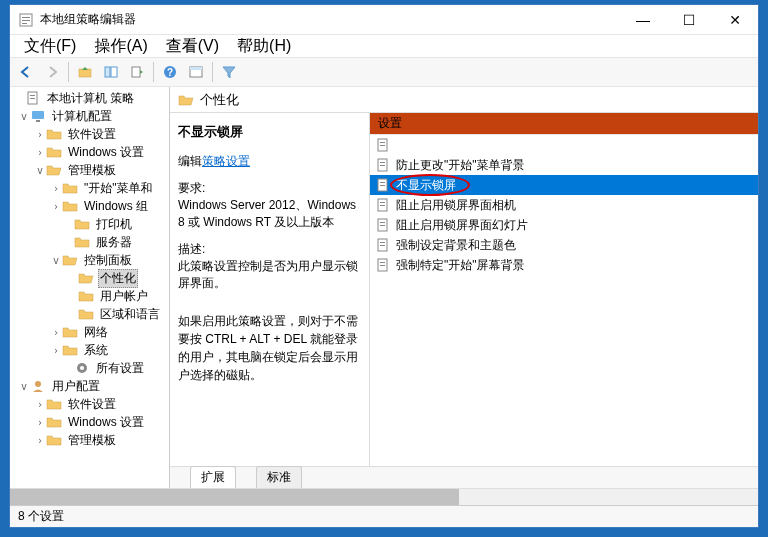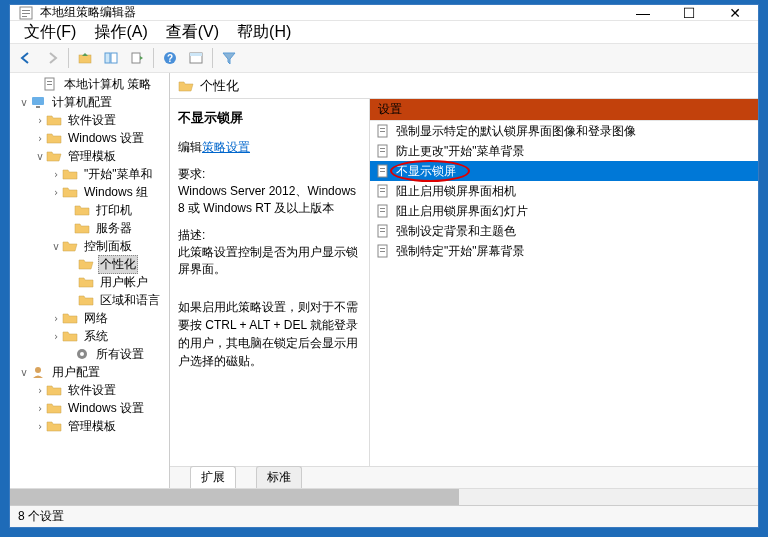--- a/index.html
+++ b/index.html
@@ -1,18 +1,18 @@
 <!DOCTYPE html>
 <html><head>
 <meta charset="utf-8">
 <style>
 * { box-sizing: border-box; margin: 0; padding: 0; font-family: "Microsoft YaHei", "Segoe UI", sans-serif; }
 body { background: #1e6bb8; width: 768px; height: 537px; overflow: hidden; }
 .window { background: #fff; border: 1px solid #3a7abf; width: 750px; height: 524px; margin: 4px auto; display: flex; flex-direction: column; }
-.titlebar { height: 16px; display: flex; align-items: center; background: #fff; border-bottom: 1px solid #e5e5e5; }
+.titlebar { height: 30px; display: flex; align-items: center; background: #fff; border-bottom: 1px solid #e5e5e5; }
 .titlebar .icon { width: 16px; height: 16px; margin: 0 6px 0 8px; }
 .titlebar .title { font-size: 12px; flex: 1; color: #000; }
 .titlebar .ctrl { width: 46px; height: 30px; display: flex; align-items: center; justify-content: center; font-size: 14px; color: #000; }
 .menubar { height: 22px; display: flex; align-items: center; padding: 0 6px; gap: 2px; font-size: 16px; }
 .menubar .mitem { padding: 2px 8px; }
 .toolbar { height: 30px; display: flex; align-items: center; padding: 0 4px; gap: 2px; border-top: 1px solid #e5e5e5; border-bottom: 1px solid #e5e5e5; background: #f7f7f7; }
 .toolbar .tbtn { width: 24px; height: 24px; display: flex; align-items: center; justify-content: center; }
 .toolbar .sep { width: 1px; height: 20px; background: #ccc; margin: 0 2px; }
 .body { flex: 1; display: flex; overflow: hidden; }
 .tree { width: 160px; border-right: 1px solid #ccc; overflow-y: auto; overflow-x: auto; font-size: 12px; padding: 2px 0; }
@@ -119,21 +119,21 @@
     <div class="sep"></div>
     <div class="tbtn">
         <svg width="16" height="16" viewBox="0 0 16 16">
           <path d="M2 3 L14 3 L9 9 L9 14 L7 12 L7 9 Z" fill="#8ab4d8" stroke="#5a9bd5"></path>
         </svg>
       </div>
   </div>
 
   <div class="body">
     <div class="tree">
-      <div class="tree-node" style="padding-left:20px">
+      <div class="tree-node" style="padding-left:3px">
           <span class="exp"></span>
           <svg class="ficon" viewBox="0 0 16 16">
             <rect x="3" y="2" width="9" height="12" fill="#fff" stroke="#888"></rect>
             <rect x="5" y="5" width="5" height="1" fill="#888"></rect>
             <rect x="5" y="8" width="5" height="1" fill="#888"></rect>
           </svg>
           <span class="lbl">本地计算机 策略</span>
         </div>
       <div class="tree-node" style="padding-left:8px">
           <span class="exp">v</span>
@@ -289,21 +289,20 @@
         </div>
         <div class="list">
           <div class="list-header">设置</div>
           <div class="list-rows" id="list-rows">
               <div class="list-row">
                 <svg class="licon" viewBox="0 0 14 14">
                   <rect x="2" y="1" width="9" height="12" fill="#fff" stroke="#888"></rect>
                   <rect x="4" y="4" width="5" height="1" fill="#888"></rect>
                   <rect x="4" y="7" width="5" height="1" fill="#888"></rect>
                 </svg>
-                <span class="ltxt">强制显示特定的默认锁屏界面图像和登录图像</span>
               </div>
               <div class="list-row">
                 <svg class="licon" viewBox="0 0 14 14">
                   <rect x="2" y="1" width="9" height="12" fill="#fff" stroke="#888"></rect>
                   <rect x="4" y="4" width="5" height="1" fill="#888"></rect>
                   <rect x="4" y="7" width="5" height="1" fill="#888"></rect>
                 </svg>
                 <span class="ltxt">防止更改"开始"菜单背景</span>
               </div>
               <div class="list-row selected">

